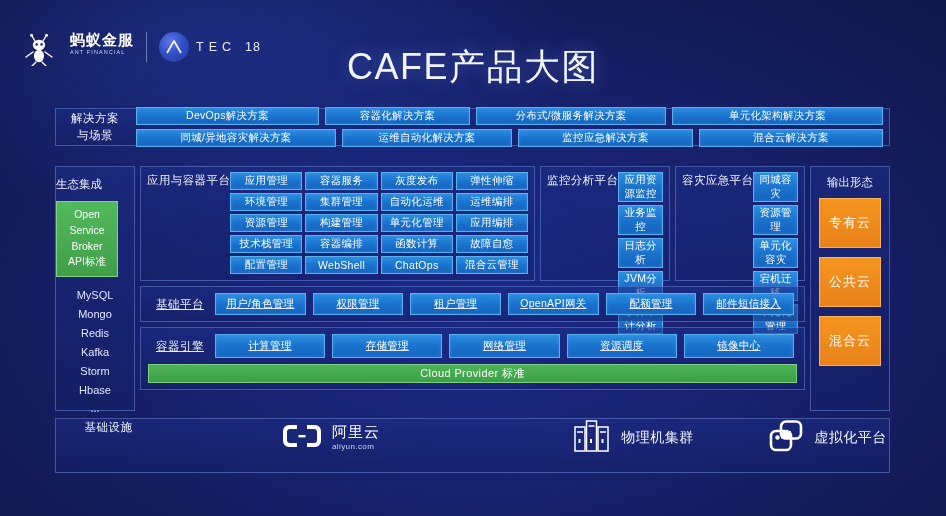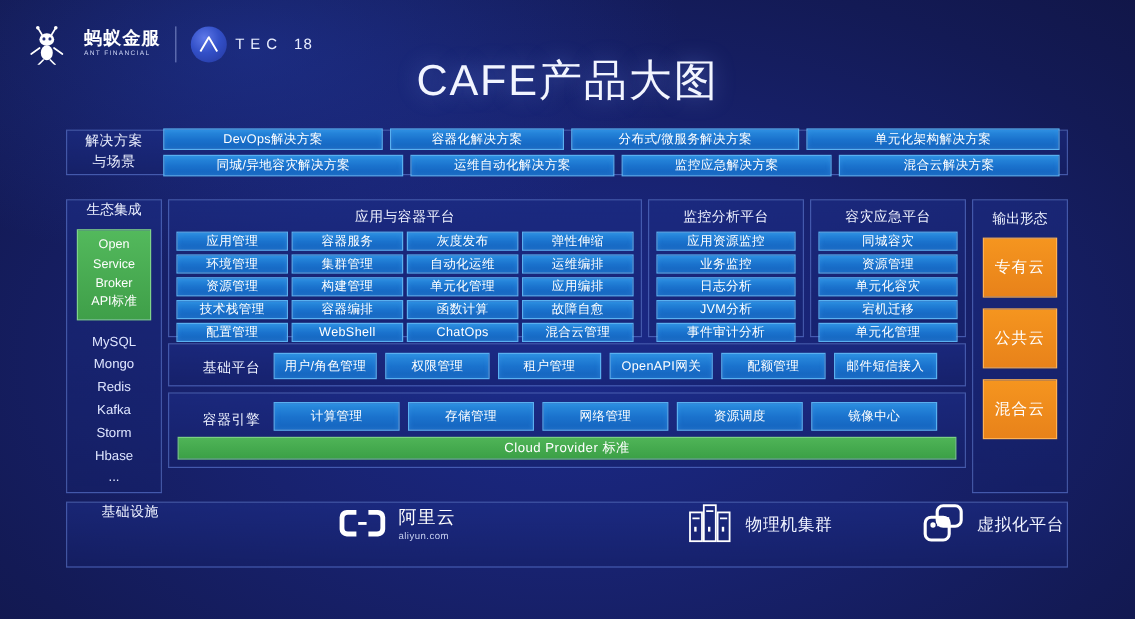--- a/index.html
+++ b/index.html
@@ -16,21 +16,21 @@
       radial-gradient(ellipse 700px 420px at 50% 58%, #1b2a8a 0%, #18226f 42%, #131a55 78%, #111648 100%),
       linear-gradient(160deg,#16206b 0%,#141a54 55%,#10143f 100%);
   }
   #stage:before{
     content:"";position:absolute;inset:0;
     background:radial-gradient(ellipse 520px 260px at 22% 8%, rgba(40,70,190,.38), rgba(0,0,0,0) 70%);
     pointer-events:none;
   }
 
   
-  .brand{position:absolute;left:22px;top:20px;display:flex;align-items:center;gap:12px;}
+  .brand{position:absolute;left:22px;top:32px;display:flex;align-items:flex-start;gap:12px;}
   .ant-mark{width:36px;height:34px;}
   .ant-text{display:flex;flex-direction:column;line-height:1;}
   .ant-cn{font-size:15px;font-weight:700;letter-spacing:1px;color:#fff;}
   .ant-en{font-size:5.5px;letter-spacing:1.1px;color:#cdd5f5;margin-top:3px;}
   .brand-div{width:1px;height:30px;background:rgba(190,205,255,.5);}
   .atec{display:flex;align-items:center;gap:7px;}
   .atec-circle{width:30px;height:30px;border-radius:50%;
     background:radial-gradient(circle at 38% 32%, #5e78e8 0%, #3350c8 45%, #24379e 100%);
     display:flex;align-items:center;justify-content:center;}
   .atec-letters{font-size:12.5px;letter-spacing:5px;color:#e9eeff;font-weight:400;}
@@ -71,47 +71,47 @@
 
   
   .s1-0{flex:0 0 183px}.s1-1{flex:0 0 145px}.s1-2{flex:0 0 190px}.s1-3{flex:1}
   
   .s2-0{flex:0 0 200px}.s2-1{flex:0 0 170px}.s2-2{flex:0 0 175px}.s2-3{flex:1}
 
   
   #middle{position:absolute;left:55px;top:166px;width:835px;height:245px;display:flex;gap:5px;}
 
   
-  #eco{width:80px;flex:0 0 80px;display:flex;flex-direction:column;align-items:center;padding-top:0;}
+  #eco{width:80px;flex:0 0 80px;display:flex;flex-direction:column;padding-top:10px;}
   #eco .eco-title{font-size:11.5px;color:#eef2ff;margin-bottom:9px;}
   .eco-green{
     width:62px;background:linear-gradient(180deg,#53b95c 0%,#3f9f49 100%);
     border:1px solid #7fd389;color:#ffffff;font-size:10.5px;
     padding:5px 0 6px;text-align:center;line-height:1.5;box-sizing:border-box;
   }
   .eco-list{margin-top:9px;text-align:center;font-size:11px;color:#dfe6ff;line-height:1.72;}
 
   
   #center{flex:1;display:flex;flex-direction:column;gap:5px;}
   #toprow{display:flex;gap:5px;height:115px;}
 
-  .plat{display:flex;flex-direction:column;padding:5px 6px 6px;box-sizing:border-box;}
+  .plat{display:flex;flex-direction:row;padding:5px 6px 6px;box-sizing:border-box;}
   .plat-title{text-align:center;font-size:11.5px;color:#f0f3ff;margin:1px 0 5px;letter-spacing:.4px;}
   .plat-grid{flex:1;display:grid;gap:3px;}
 
   #appplat{flex:1;}
   #appplat .plat-grid{grid-template-columns:repeat(4,1fr);grid-template-rows:repeat(5,1fr);}
   #monplat{flex:0 0 130px;}
   #monplat .plat-grid{grid-template-columns:1fr;grid-template-rows:repeat(5,1fr);}
   #drplat{flex:0 0 130px;}
   #drplat .plat-grid{grid-template-columns:1fr;grid-template-rows:repeat(5,1fr);}
   .plat-grid .cell{font-size:10.5px;}
 
   
-  .strip{display:flex;align-items:flex-end;padding:5px 23px;box-sizing:border-box;gap:6px;}
+  .strip{display:flex;align-items:center;padding:5px 10px;box-sizing:border-box;gap:6px;text-decoration:underline;}
   .strip .rowlabel{flex:0 0 58px;font-size:11.5px;}
   .strip-items{flex:1;display:flex;gap:7px;}
   .strip-items .cell{flex:1;height:22px;font-size:10.5px;}
   #baseplat{height:36px;}
   #engine{height:36px;}
   #engine .strip-items .cell{height:24px;}
 
   .cloudbar{
     height:19px;background:linear-gradient(180deg,#4fb457 0%,#3ba046 100%);
     border:1px solid #7ad183;color:#fff;font-size:11px;

